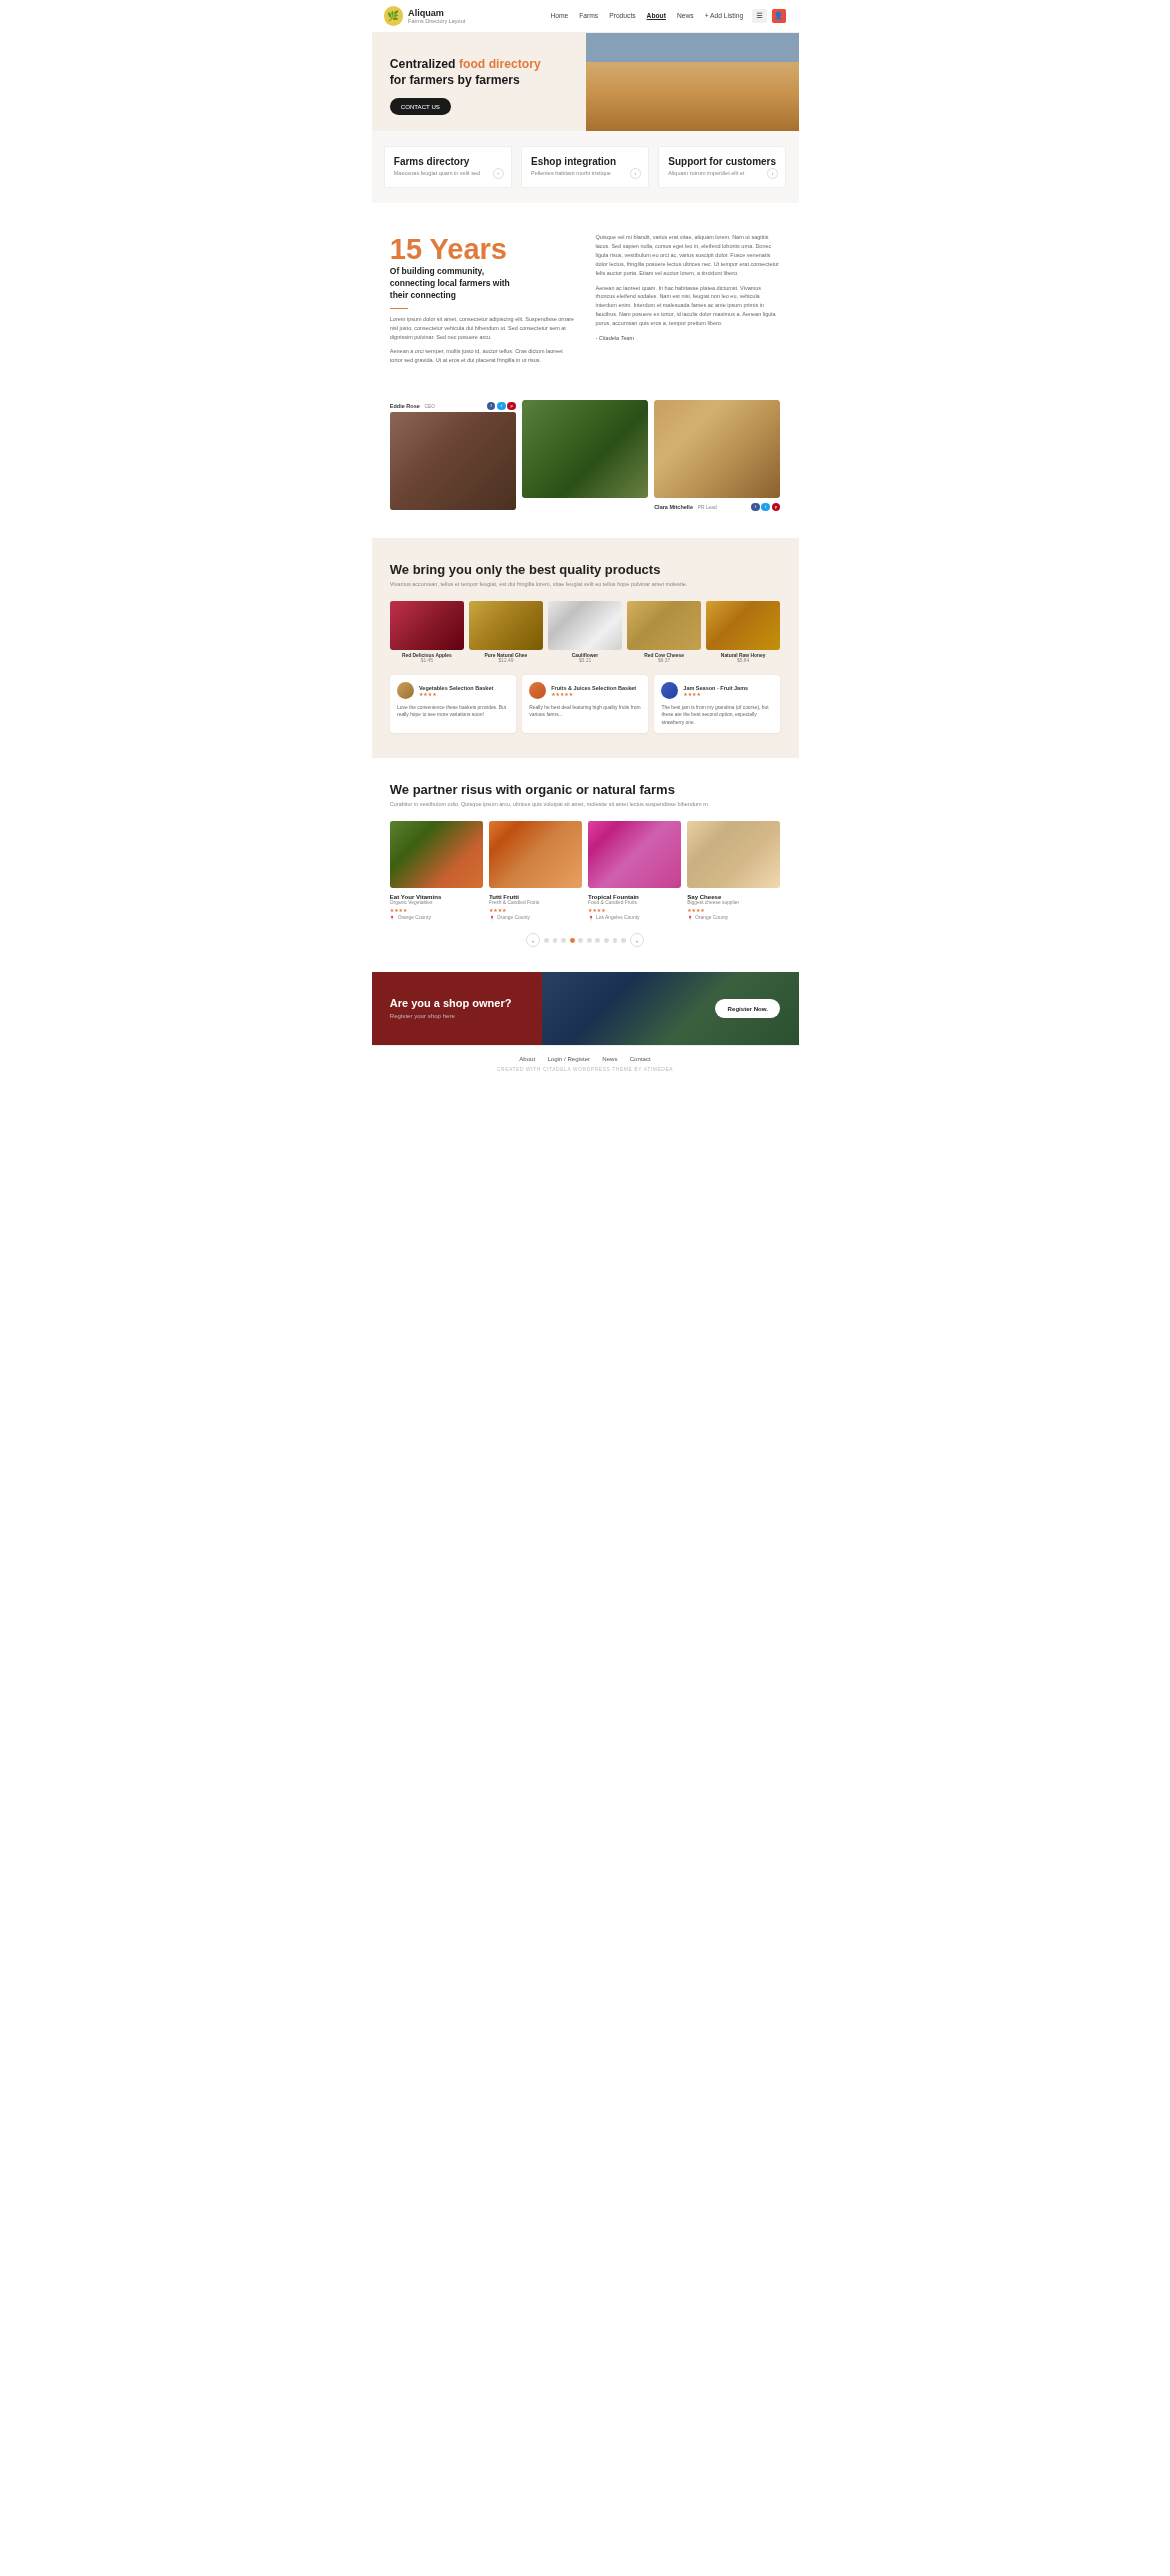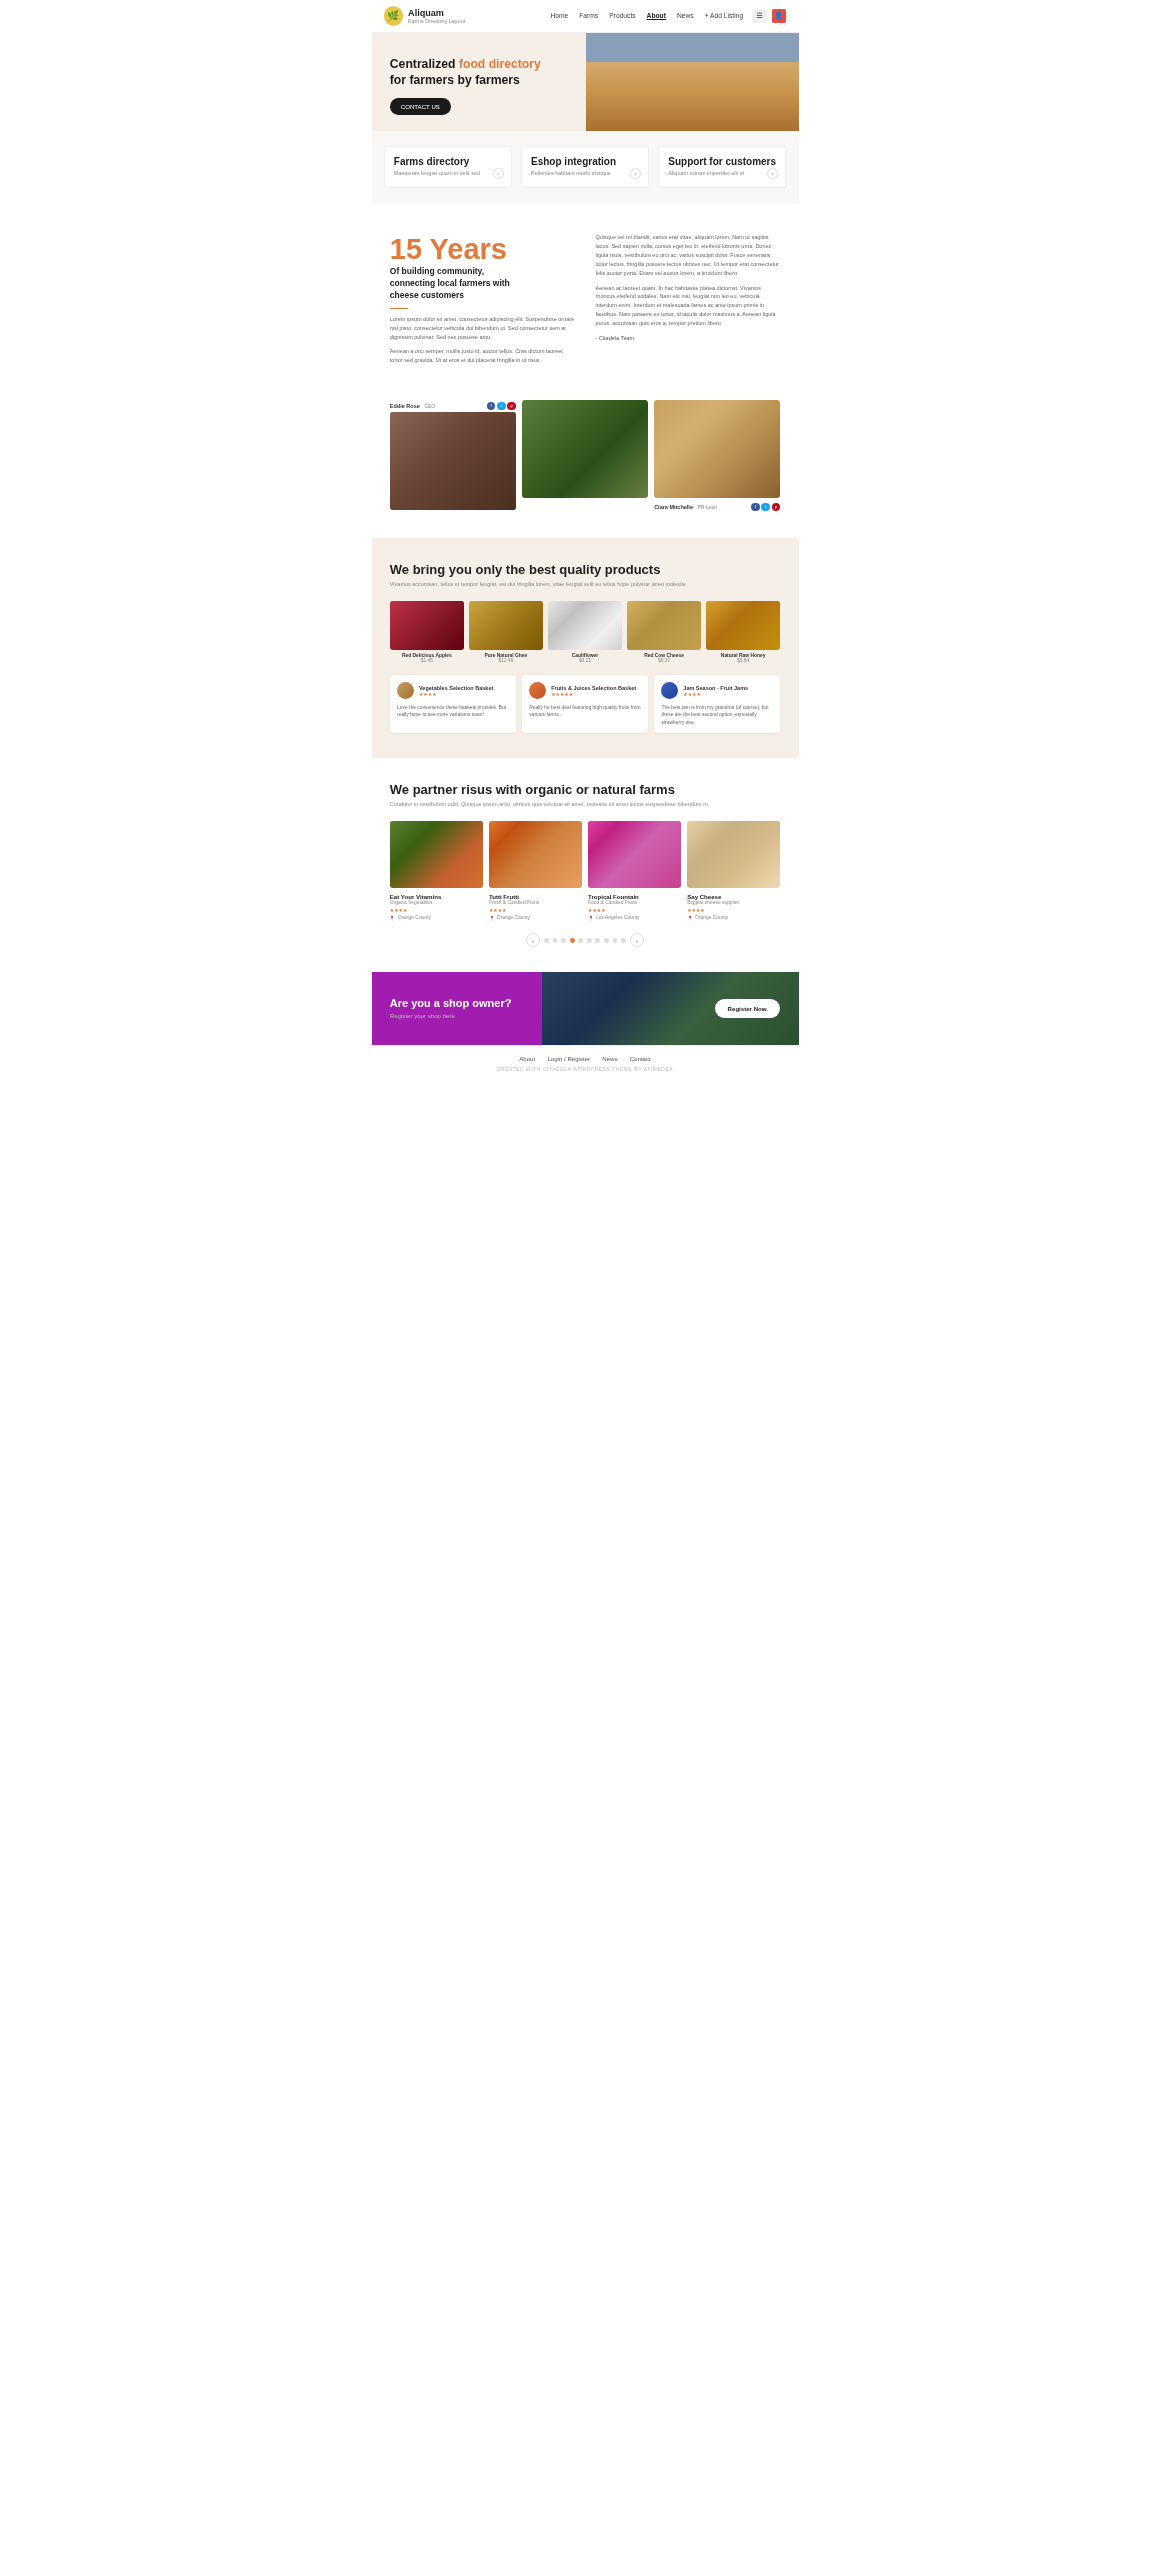--- a/index.html
+++ b/index.html
@@ -106,21 +106,21 @@
     .farm-location { font-size: 4.9px; color: #888; display: flex; align-items: center; gap: 1.8px; margin-top: 1.8px; }
     .location-pin { font-size: 4.9px; color: #e07b3c; }
 
     
     .carousel-nav { display: flex; align-items: center; justify-content: center; gap: 3.7px; margin-top: 12.2px; }
     .carousel-dot { width: 4.9px; height: 4.9px; border-radius: 50%; background: #ddd; cursor: pointer; }
     .carousel-dot.active { background: #e07b3c; }
     .carousel-arrow { width: 14.6px; height: 14.6px; border: 0.6px solid #ddd; border-radius: 50%; display: flex; align-items: center; justify-content: center; font-size: 6.1px; cursor: pointer; color: #666; }
 
     
-    .cta-section { background: #a21caf; padding: 24.4px 18.3px; position: relative; overflow: hidden; display: flex; align-items: center; justify-content: space-between; min-height: 73px; }
+    .cta-section { background: #7f1d1d; padding: 24.4px 18.3px; position: relative; overflow: hidden; display: flex; align-items: center; justify-content: space-between; min-height: 73px; }
     .cta-content { position: relative; z-index: 2; }
     .cta-title { font-size: 11px; font-weight: bold; color: #fff; margin-bottom: 3px; }
     .cta-subtitle { font-size: 6.1px; color: #bbb; }
     .cta-bg { position: absolute; right: 0; top: 0; width: 60%; height: 100%; background: linear-gradient(135deg, #2a4060 0%, #1a3050 30%, #3a6040 60%, #2a5030 100%); z-index: 1; }
     .cta-btn { background: #fff; color: #222; padding: 6.1px 12.2px; border-radius: 12.2px; font-size: 6.1px; font-weight: bold; cursor: pointer; position: relative; z-index: 2; white-space: nowrap; }
 
     
     .footer-nav { padding: 9.1px 18.3px; text-align: center; border-top: 0.6px solid #eee; }
     .footer-links { display: flex; gap: 12.2px; justify-content: center; font-size: 6.1px; color: #555; margin-bottom: 4.9px; }
     .footer-links span { cursor: pointer; }
@@ -179,21 +179,21 @@
     <div class="feature-card-title">Support for customers</div>
     <div class="feature-card-text">Aliquam rutrum imperdiet elit et</div>
     <div class="feature-card-arrow">›</div>
   </div>
 </div>
 
 <div class="about-section">
   <div class="about-layout">
     <div class="about-left">
       <div class="about-years">15 Years</div>
-      <div class="about-subtitle">Of building community, connecting local farmers with cheese customers</div>
+      <div class="about-subtitle">Of building community, connecting local farmers with their connecting</div>
       <div class="about-divider"></div>
       <div class="about-text">Lorem ipsum dolor sit amet, consectetur adipiscing elit. Suspendisse ornare nisl justo, consectetur vehicula dui bibendum ut. Sed consectetur sem at dignissim pulvinar. Sed nec posuere arcu.</div>
       <div class="about-text">Aenean a orci semper, mollis justo id, auctor tellus. Cras dictum laoreet tortor sed gravida. Ut at eros et dui placerat fringilla in ut risus.</div>
     </div>
     <div class="about-right">
       <p>Quisque vel mi blandit, varius erat vitae, aliquam lorem. Nam ut sagittis lacus. Sed sapien nulla, cursus eget leo in, eleifend lobortis urna. Donec ligula risus, vestibulum eu orci ac, varius suscipit dolor. Fusce venenatis dolor lectus, fringilla posuere lectus ultrices nec. Ut tempor erat consectetur felis auctor porta. Etiam vel auctor lorem, a tincidunt libero.</p>
       <p>Aenean ac laoreet quam. In hac habitasse platea dictumst. Vivamus rhoncus eleifend sodales. Nam est nisi, feugiat non leo eu, vehicula interdum enim. Interdum et malesuada fames ac ante ipsum primis in faucibus. Nam posuere ex tortor, id iaculis dolor maximus a. Aenean ligula purus, accumsan quis eros a, tempor pretium libero.</p>
       <div class="about-signature">- Citadela Team</div>
     </div>
   </div>

